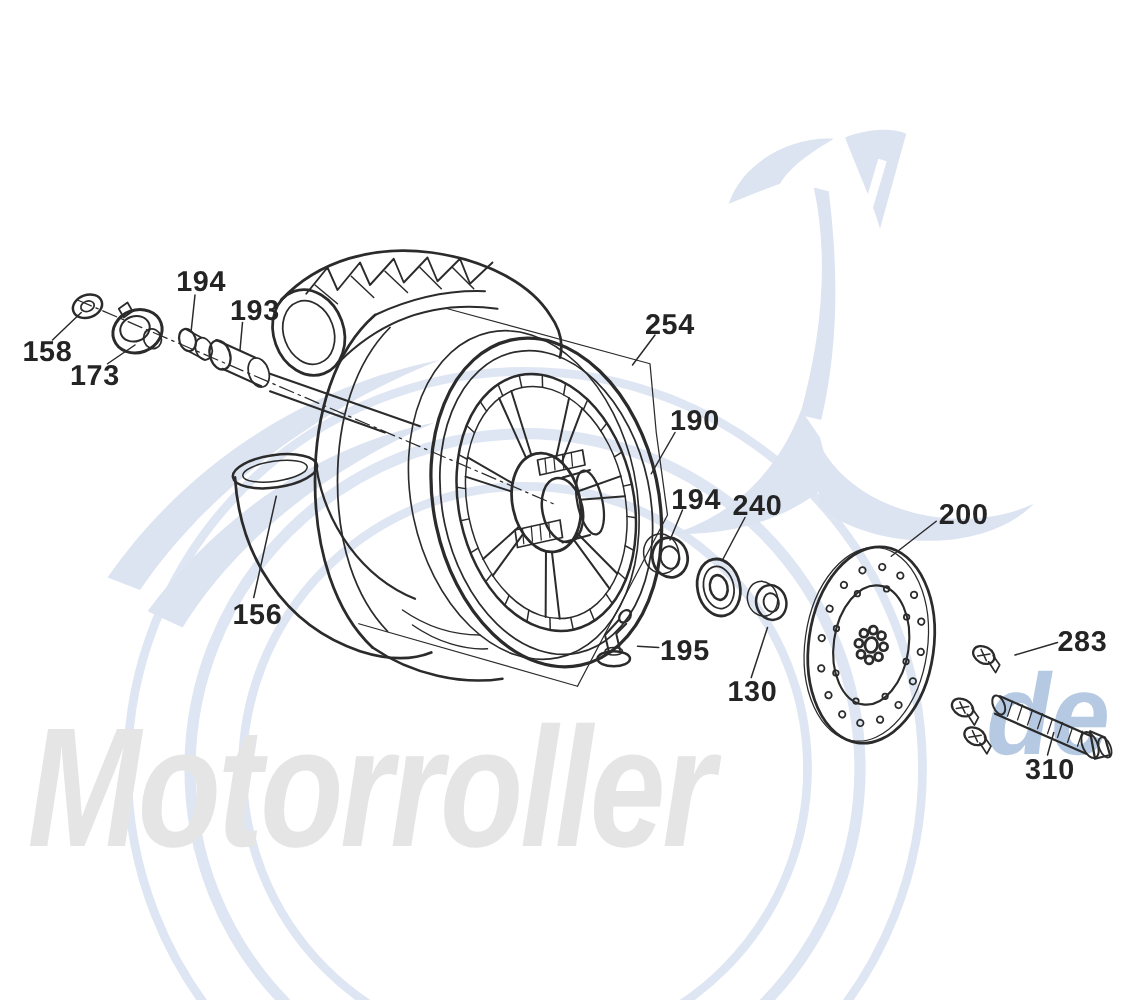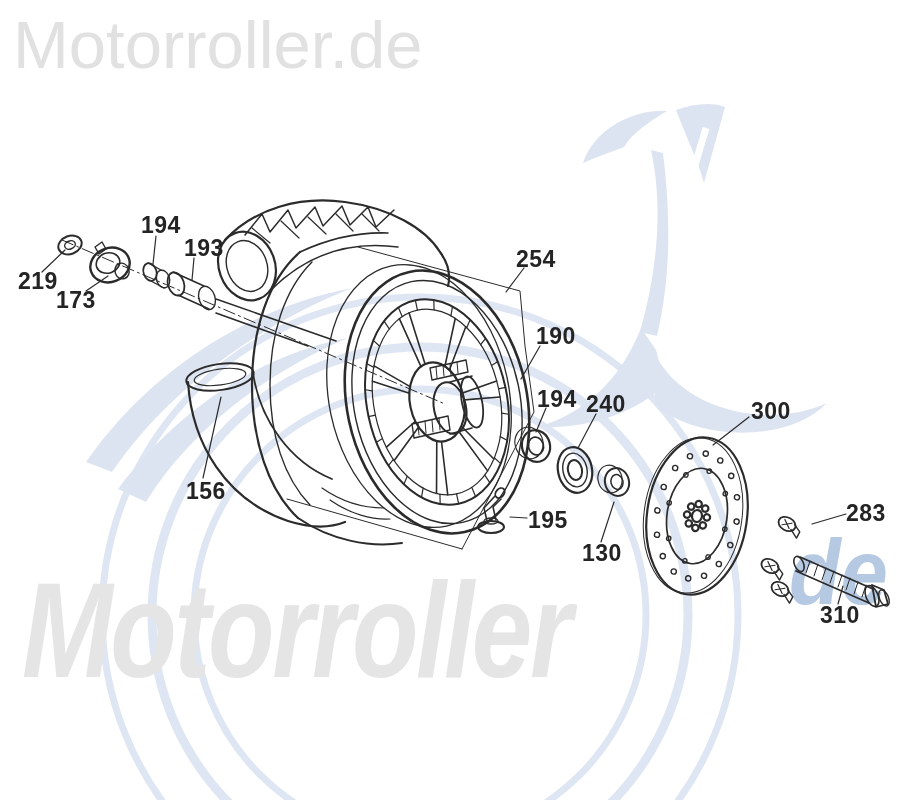--- a/index.html
+++ b/index.html
@@ -32,21 +32,20 @@
   .plabel{
     position:absolute;font-size:23px;font-weight:600;color:#242424;
     letter-spacing:0.5px;white-space:nowrap;
   }
 </style>
 </head>
 <body>
 
 <div id="stage">
 
-  <div id="top-logo">Motorroller.de</div>
 
   <svg class="layer" width="900" height="800" viewBox="0 0 900 800">
     <g fill="none" stroke="#dfe6f3">
       <circle cx="420" cy="615" r="318" stroke-width="7"></circle>
       <circle cx="420" cy="615" r="268" stroke-width="9"></circle>
       <circle cx="420" cy="615" r="226" stroke-width="7"></circle>
     </g>
     <g fill="#dde4f1" stroke="none">
 
       <path d="M86,462 C150,370 248,308 352,288 C258,325 168,390 112,472 Z"></path>
@@ -245,28 +244,28 @@
       <path d="M596,414 L578,448"></path>
       <path d="M527,518 L510,517"></path>
       <path d="M203,478 L221,397"></path>
       <path d="M601,542 L614,502"></path>
       <path d="M749,417 L713,445"></path>
       <path d="M846,514 L812,524"></path>
       <path d="M838,604 L843,586"></path>
     </g>
   </svg>
 
-  <div class="plabel" style="left:18px;top:268px">219</div>
+  <div class="plabel" style="left:18px;top:268px">158</div>
   <div class="plabel" style="left:56px;top:287px">173</div>
   <div class="plabel" style="left:141px;top:212px">194</div>
   <div class="plabel" style="left:184px;top:235px">193</div>
   <div class="plabel" style="left:516px;top:246px">254</div>
   <div class="plabel" style="left:536px;top:323px">190</div>
   <div class="plabel" style="left:537px;top:386px">194</div>
   <div class="plabel" style="left:586px;top:391px">240</div>
   <div class="plabel" style="left:186px;top:478px">156</div>
   <div class="plabel" style="left:528px;top:507px">195</div>
   <div class="plabel" style="left:582px;top:540px">130</div>
-  <div class="plabel" style="left:751px;top:398px">300</div>
+  <div class="plabel" style="left:751px;top:398px">200</div>
   <div class="plabel" style="left:846px;top:500px">283</div>
   <div class="plabel" style="left:820px;top:602px">310</div>
 
 </div>
 
 </body></html>

